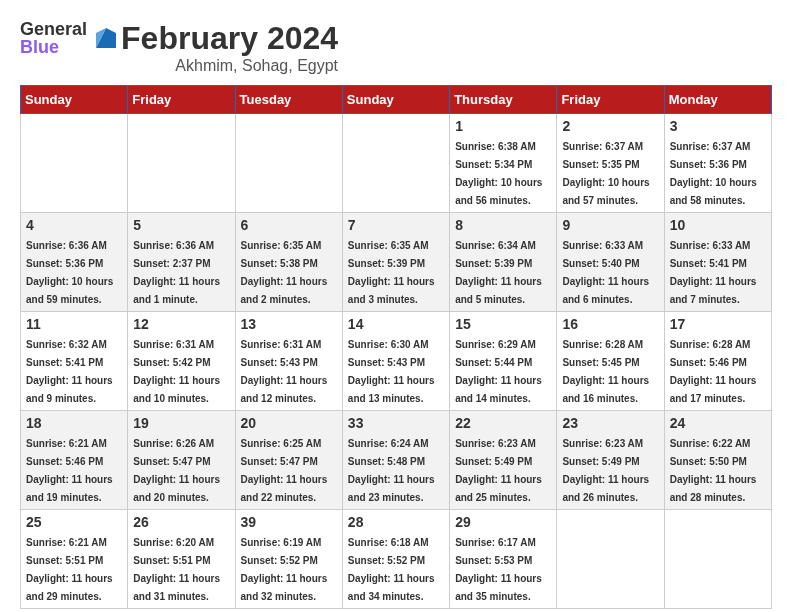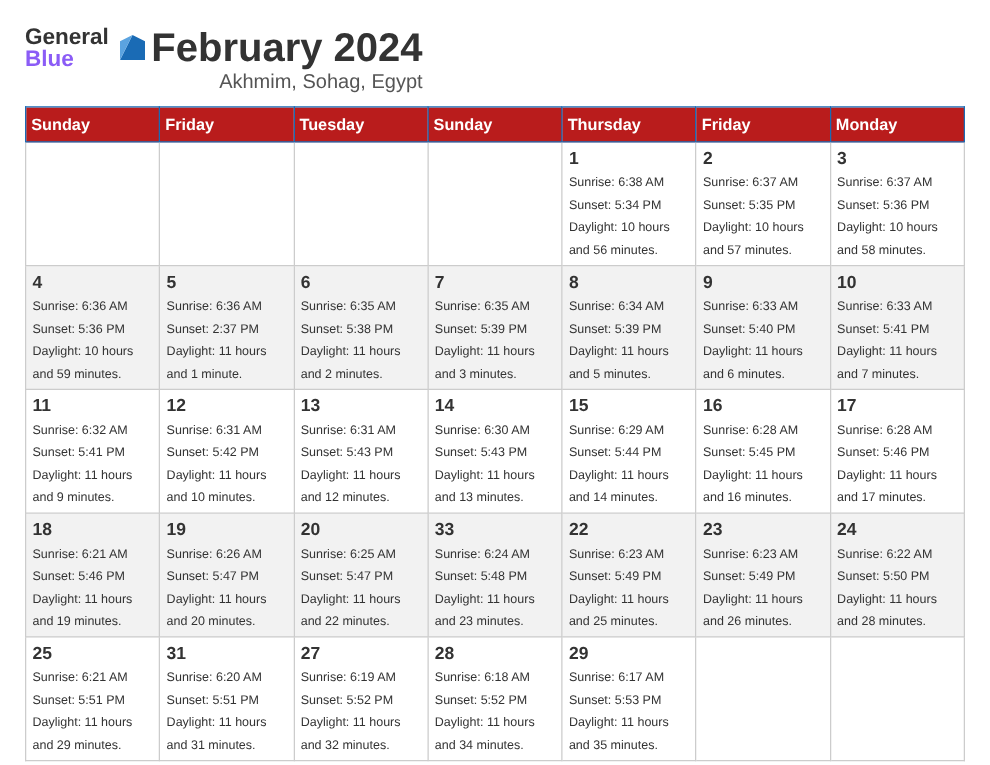--- a/index.html
+++ b/index.html
@@ -81,20 +81,21 @@
       font-size: 14px;
       font-weight: bold;
       color: #333;
       display: block;
       margin-bottom: 2px;
     }
     .day-info {
       font-size: 10px;
       color: #333;
       line-height: 1.4;
+      font-weight: bold;
     }
     .empty-cell {
       background: #fff !important;
     }
   </style>
 </head>
 <body>
 
 <div class="header">
   <div class="logo">
@@ -207,24 +208,24 @@
 Sunset: 5:49 PM
 Daylight: 11 hours and 26 minutes.</span></td>
         <td><span class="day-number">24</span><span class="day-info">Sunrise: 6:22 AM
 Sunset: 5:50 PM
 Daylight: 11 hours and 28 minutes.</span></td>
       </tr>
       <tr>
         <td><span class="day-number">25</span><span class="day-info">Sunrise: 6:21 AM
 Sunset: 5:51 PM
 Daylight: 11 hours and 29 minutes.</span></td>
-        <td><span class="day-number">31</span><span class="day-info">Sunrise: 6:20 AM
+        <td><span class="day-number">26</span><span class="day-info">Sunrise: 6:20 AM
 Sunset: 5:51 PM
 Daylight: 11 hours and 31 minutes.</span></td>
-        <td><span class="day-number">27</span><span class="day-info">Sunrise: 6:19 AM
+        <td><span class="day-number">39</span><span class="day-info">Sunrise: 6:19 AM
 Sunset: 5:52 PM
 Daylight: 11 hours and 32 minutes.</span></td>
         <td><span class="day-number">28</span><span class="day-info">Sunrise: 6:18 AM
 Sunset: 5:52 PM
 Daylight: 11 hours and 34 minutes.</span></td>
         <td><span class="day-number">29</span><span class="day-info">Sunrise: 6:17 AM
 Sunset: 5:53 PM
 Daylight: 11 hours and 35 minutes.</span></td>
         <td class="empty-cell"></td>
         <td class="empty-cell"></td>

